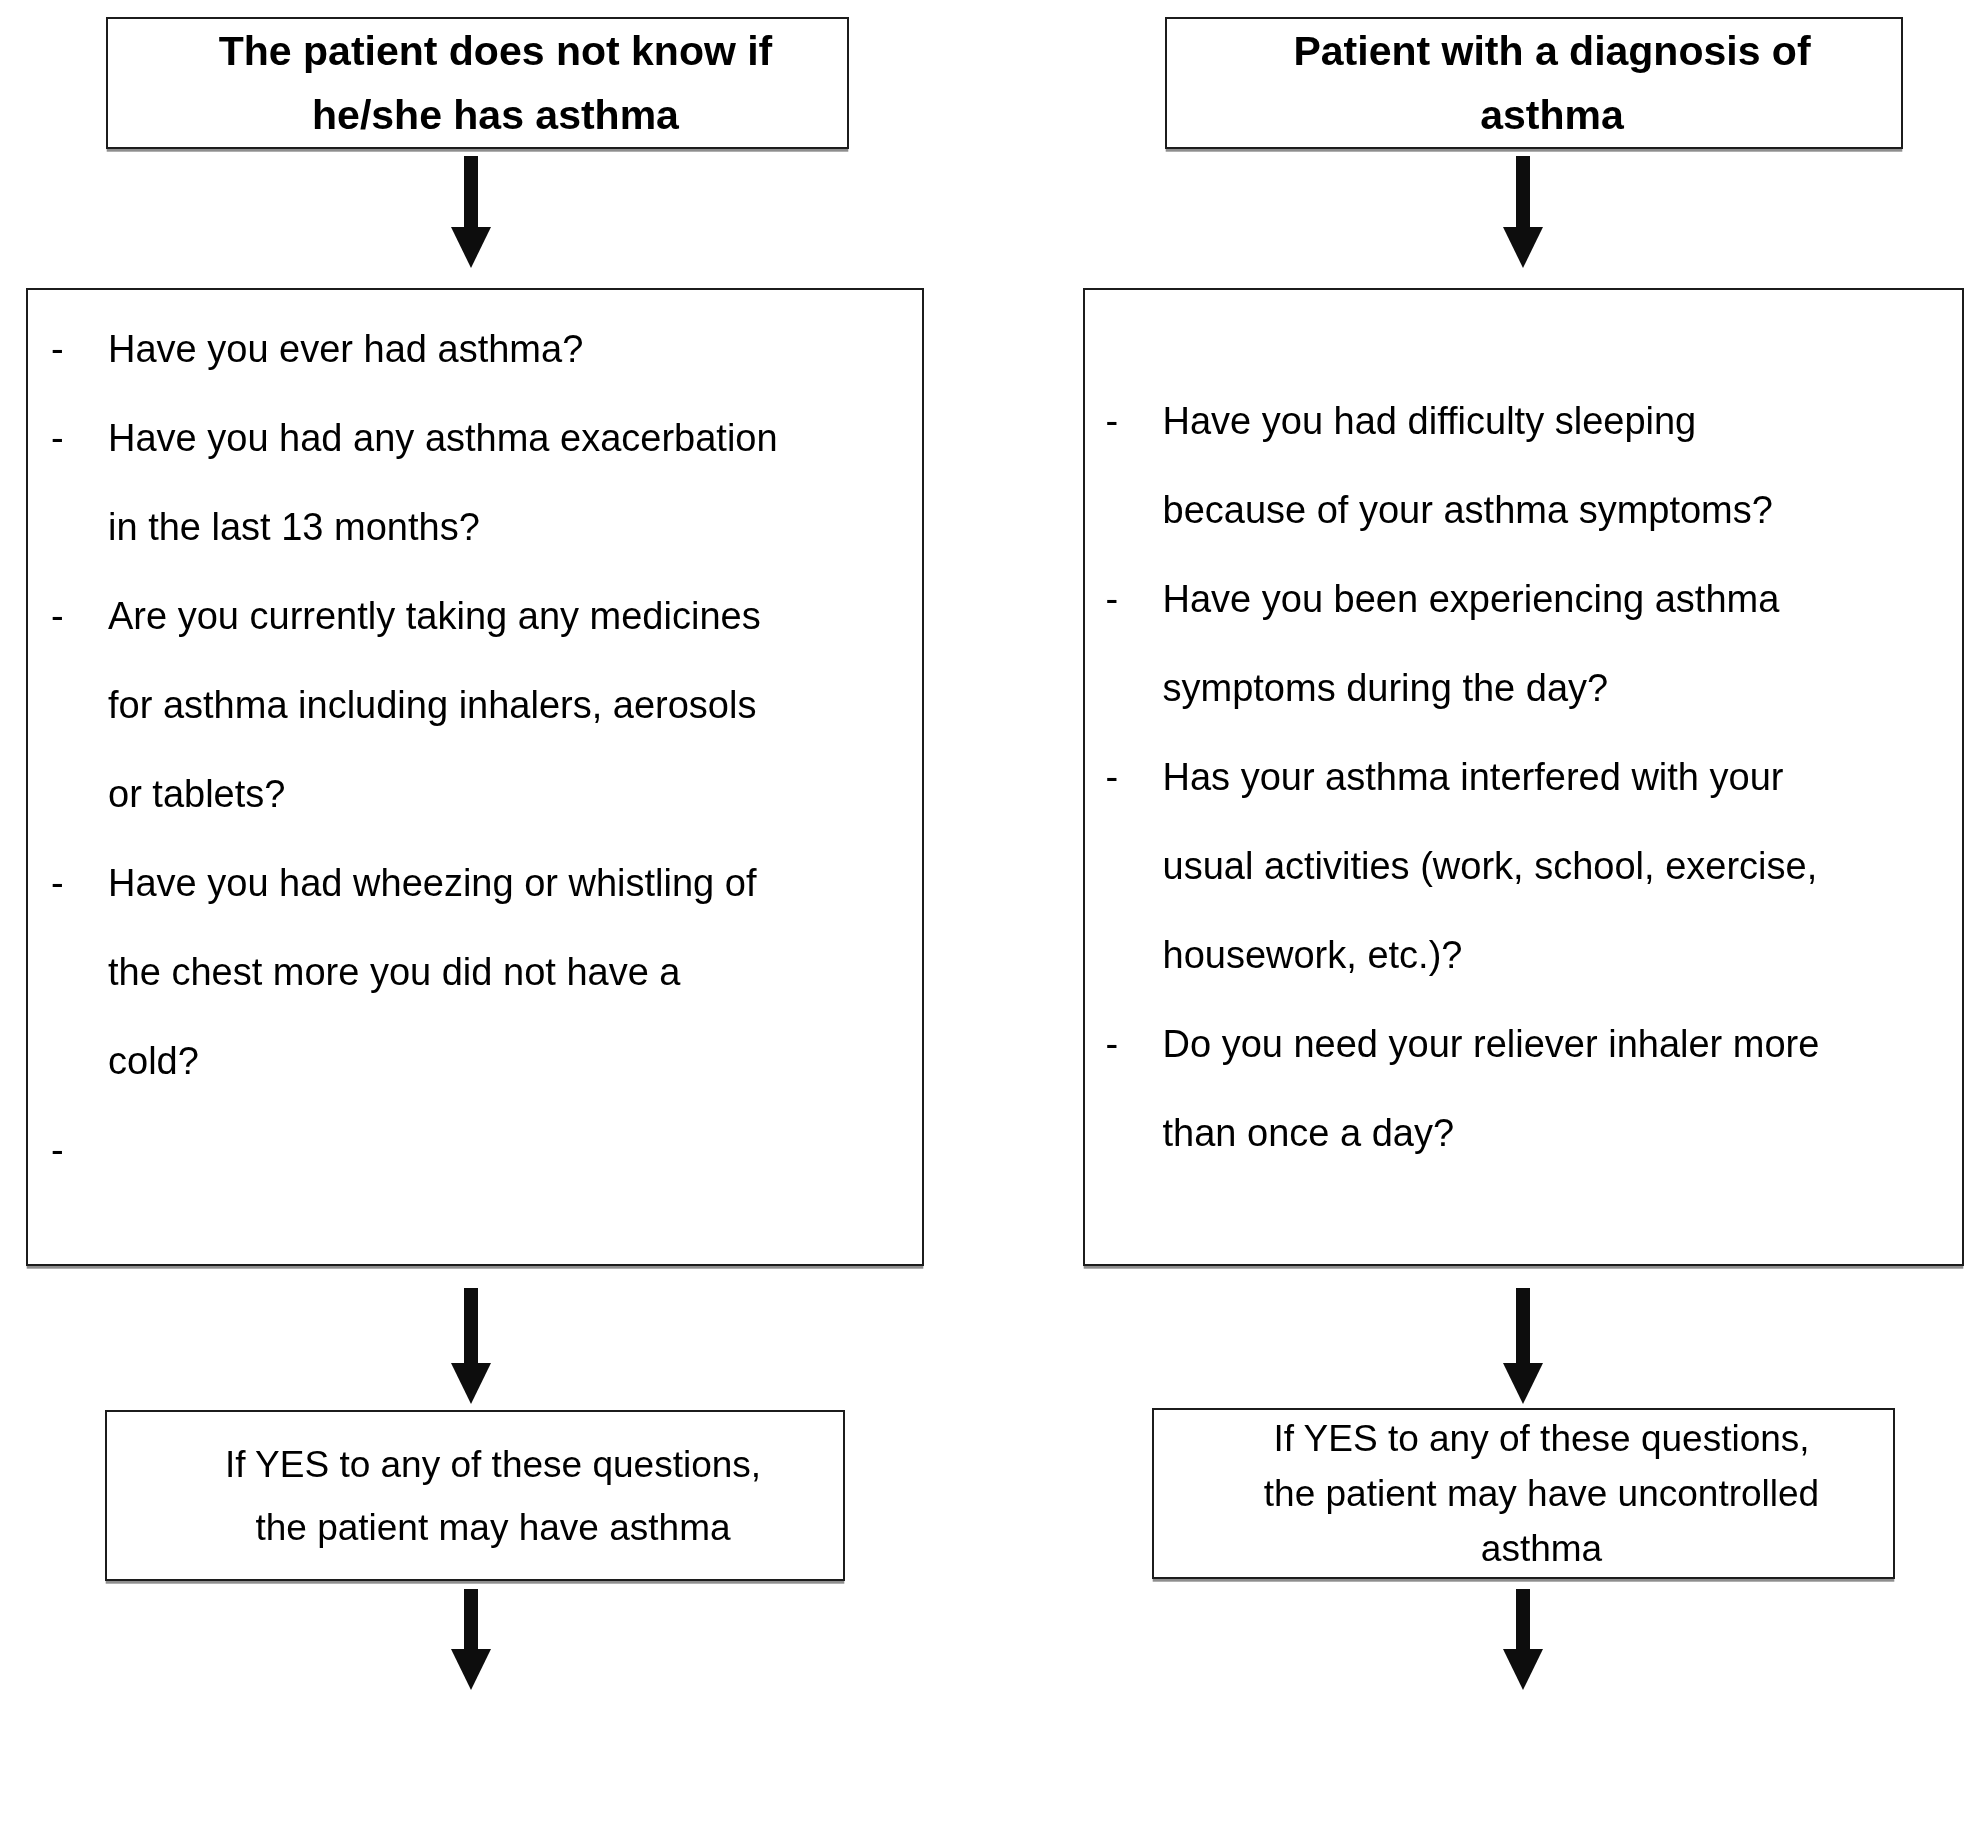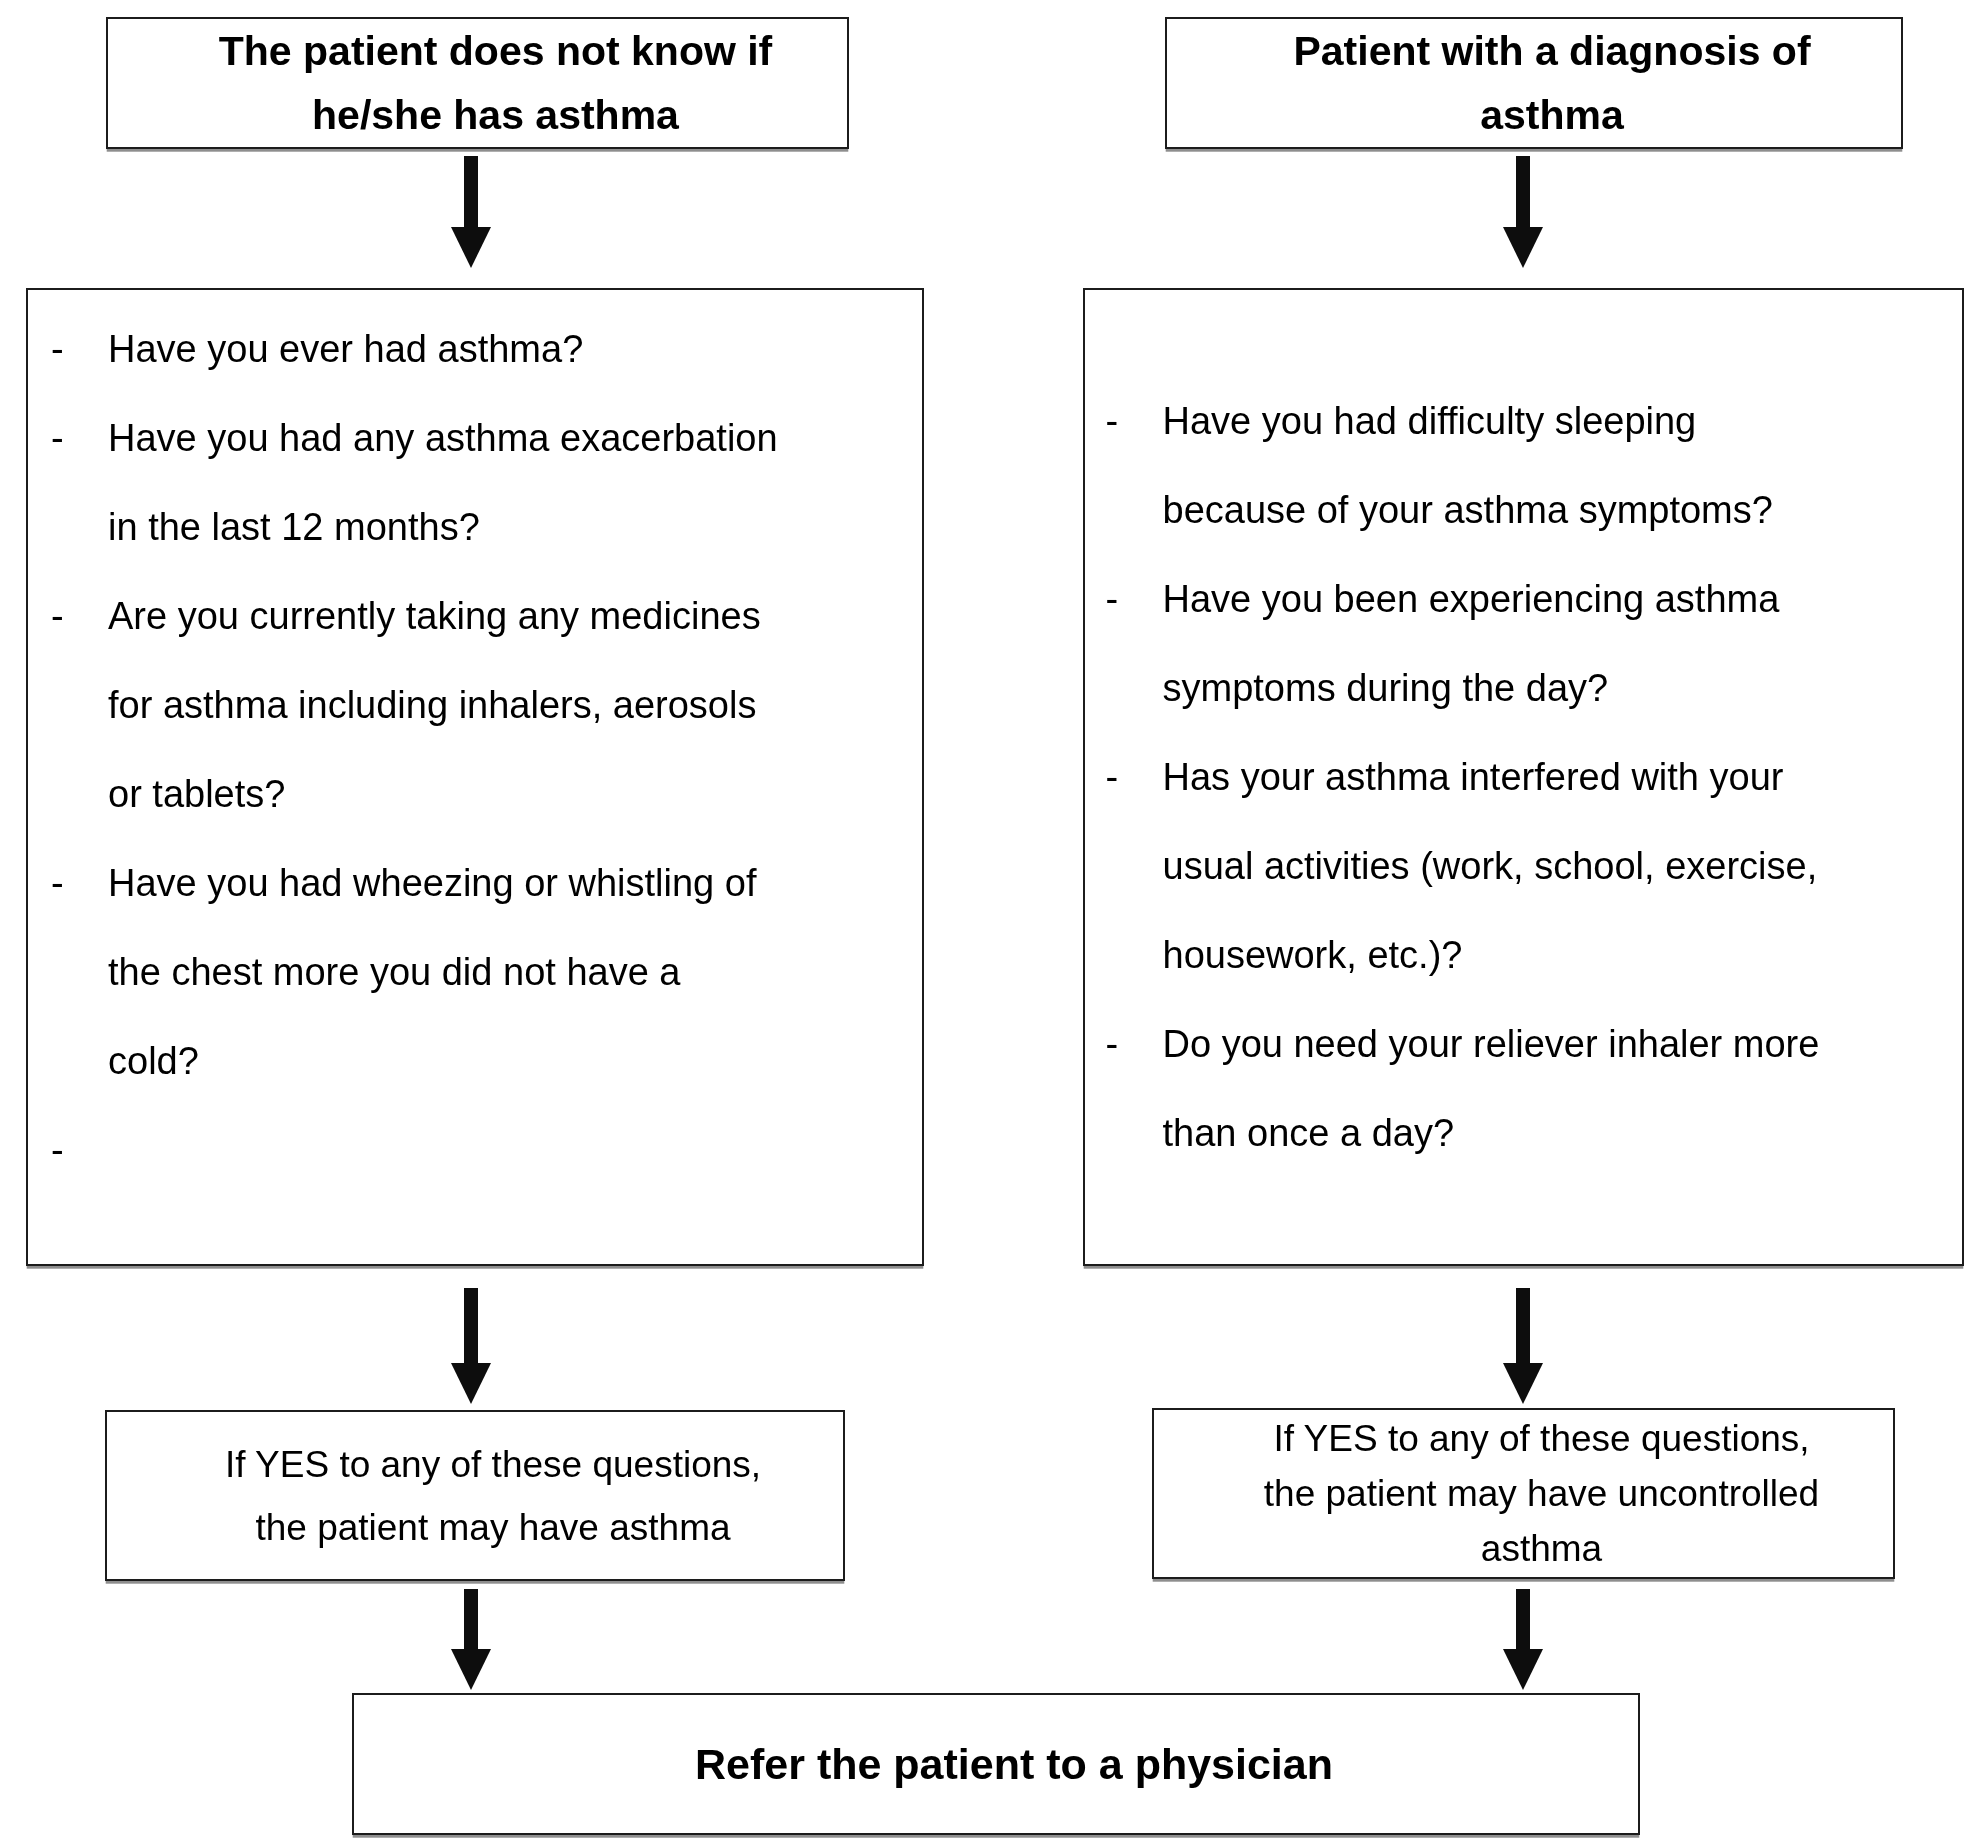--- a/index.html
+++ b/index.html
@@ -83,21 +83,21 @@
   <div class="arrow" id="arrow-top-right"></div>
 
   <div class="box" id="questions-left">
       <div class="q-row">
         <span class="q-dash">-</span>
         <span class="q-text">Have you ever had asthma?</span>
       </div>
       <div class="q-row">
         <span class="q-dash">-</span>
         <span class="q-text">Have you had any asthma exacerbation
-in the last 12 months?</span>
+in the last 13 months?</span>
       </div>
       <div class="q-row">
         <span class="q-dash">-</span>
         <span class="q-text">Are you currently taking any medicines
 for asthma including inhalers, aerosols
 or tablets?</span>
       </div>
       <div class="q-row">
         <span class="q-dash">-</span>
         <span class="q-text">Have you had wheezing or whistling of
@@ -139,16 +139,15 @@
   <div class="box center-text" id="result-left">If YES to any of these questions,
 the patient may have asthma</div>
 
   <div class="box center-text" id="result-right">If YES to any of these questions,
 the patient may have uncontrolled
 asthma</div>
 
   <div class="arrow" id="arrow-bottom-left"></div>
   <div class="arrow" id="arrow-bottom-right"></div>
 
-  <div class="box center-text" id="final-box">Refer the patient to a physician</div>
 
 </div>
 
 
 </body></html>

